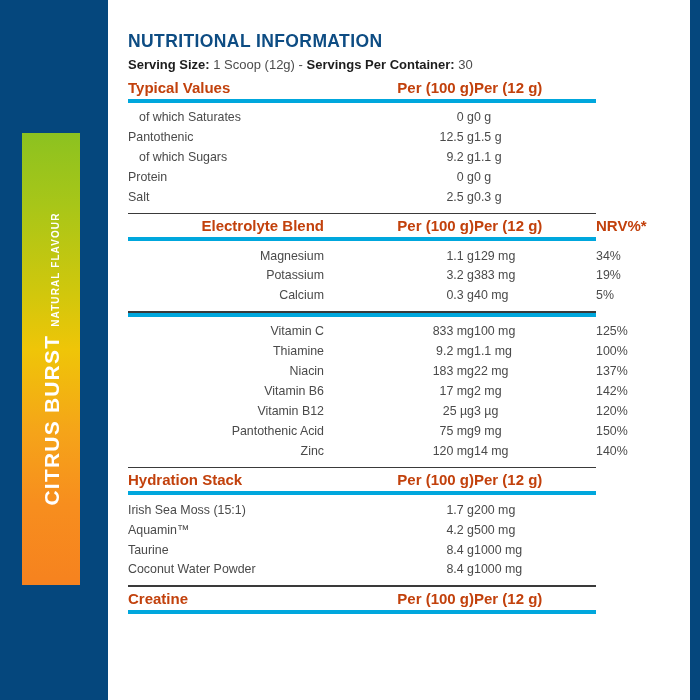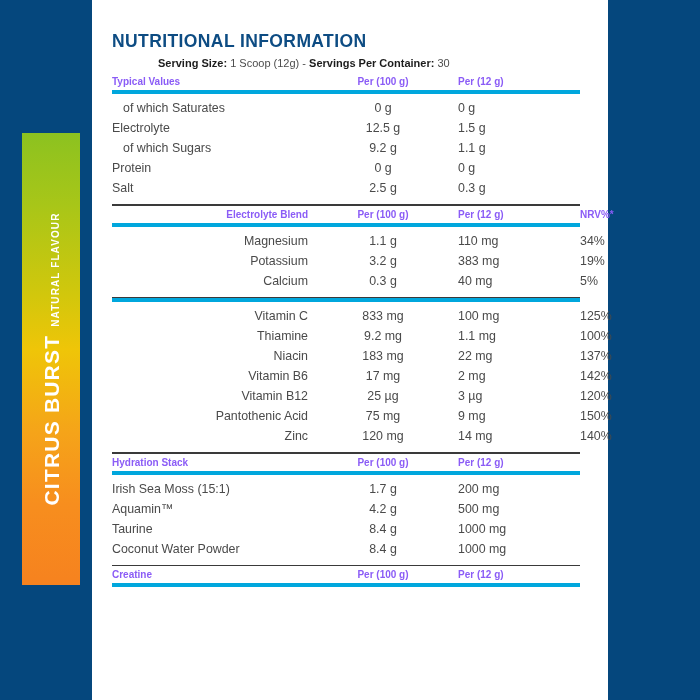--- a/index.html
+++ b/index.html
@@ -57,23 +57,23 @@
   .flavour-sub {
     color: #FFFFFF;
     font-size: 10px;
     font-weight: bold;
     letter-spacing: 1.1px;
   }
 
   
   #panel {
     position: absolute;
-    left: 92px;
+    left: 108px;
     top: 0;
-    width: 516px;
+    width: 582px;
     height: 700px;
     background: #FFFFFF;
   }
 
   #content {
     position: absolute;
     left: 20px;
     top: 32px;
     width: 468px;
   }
@@ -81,63 +81,62 @@
   
   #title {
     color: #0D4C83;
     font-size: 17.5px;
     font-weight: bold;
     letter-spacing: 0.4px;
     margin: 0 0 5px 0;
     line-height: 1.1;
   }
   #serving-line {
-    font-size: 11px;
+    font-size: 13px;
     color: #2B2B2B;
     margin-bottom: 2px;
     line-height: 1.35;
     white-space: nowrap;
-    margin-left: 46px;
   }
   #serving-line .lbl { font-weight: bold; color: #1C1C1C; }
   #serving-line .val { color: #4C4C4C; }
   #serving-line .dash { color: #4C4C4C; }
 
   
   table.nut {
     width: 100%;
     border-collapse: collapse;
     table-layout: fixed;
   }
   table.nut td {
     padding: 0;
     vertical-align: baseline;
   }
 
   .c-name  { text-align: left; }
-  .c-v1    { text-align: center; }
+  .c-v1    { text-align: right; }
   .c-v2    { text-align: left; }
   .c-v3    { text-align: right; }
 
   
   tr.hdr2 .c-name, tr.row2 .c-name { width: 196px; }
   tr.hdr2 .c-v1,   tr.row2 .c-v1   { width: 150px; }
   tr.hdr2 .c-v2,   tr.row2 .c-v2   { width: 122px; }
 
   
   tr.hdr3 .c-name, tr.row3 .c-name { width: 196px; text-align: right; }
   tr.hdr3 .c-v1,   tr.row3 .c-v1   { width: 120px; }
   tr.hdr3 .c-v2,   tr.row3 .c-v2   { width: 84px; }
   tr.hdr3 .c-v3,   tr.row3 .c-v3   { width: 68px; }
 
   
   tr.hdr2 td, tr.hdr3 td {
-    font-size: 10px;
+    font-size: 15px;
     font-weight: bold;
-    color: #8b5cf6;
+    color: #c2410c;
     padding-top: 3px;
     padding-bottom: 3px;
   }
   
   tr.row2 td, tr.row3 td {
     font-size: 12.4px;
     color: #4A4A4A;
     padding-top: 1.2px;
     padding-bottom: 1.2px;
     line-height: 1.42;
@@ -197,21 +196,21 @@
           </tr>
           <tr class="spacer-sm">
             <td colspan="3"></td>
           </tr>
           <tr class="row2">
             <td class="c-name indent">of which Saturates</td>
             <td class="c-v1">0 g</td>
             <td class="c-v2">0 g</td>
           </tr>
           <tr class="row2">
-            <td class="c-name">Electrolyte</td>
+            <td class="c-name">Pantothenic</td>
             <td class="c-v1">12.5 g</td>
             <td class="c-v2">1.5 g</td>
           </tr>
           <tr class="row2">
             <td class="c-name indent">of which Sugars</td>
             <td class="c-v1">9.2 g</td>
             <td class="c-v2">1.1 g</td>
           </tr>
           <tr class="row2">
             <td class="c-name">Protein</td>
@@ -237,21 +236,21 @@
           </tr>
           <tr class="rule-cyan">
             <td colspan="4"></td>
           </tr>
           <tr class="spacer-sm">
             <td colspan="4"></td>
           </tr>
           <tr class="row3">
             <td class="c-name">Magnesium</td>
             <td class="c-v1">1.1 g</td>
-            <td class="c-v2">110 mg</td>
+            <td class="c-v2">129 mg</td>
             <td class="c-v3">34%</td>
           </tr>
           <tr class="row3">
             <td class="c-name">Potassium</td>
             <td class="c-v1">3.2 g</td>
             <td class="c-v2">383 mg</td>
             <td class="c-v3">19%</td>
           </tr>
           <tr class="row3">
             <td class="c-name">Calcium</td>

